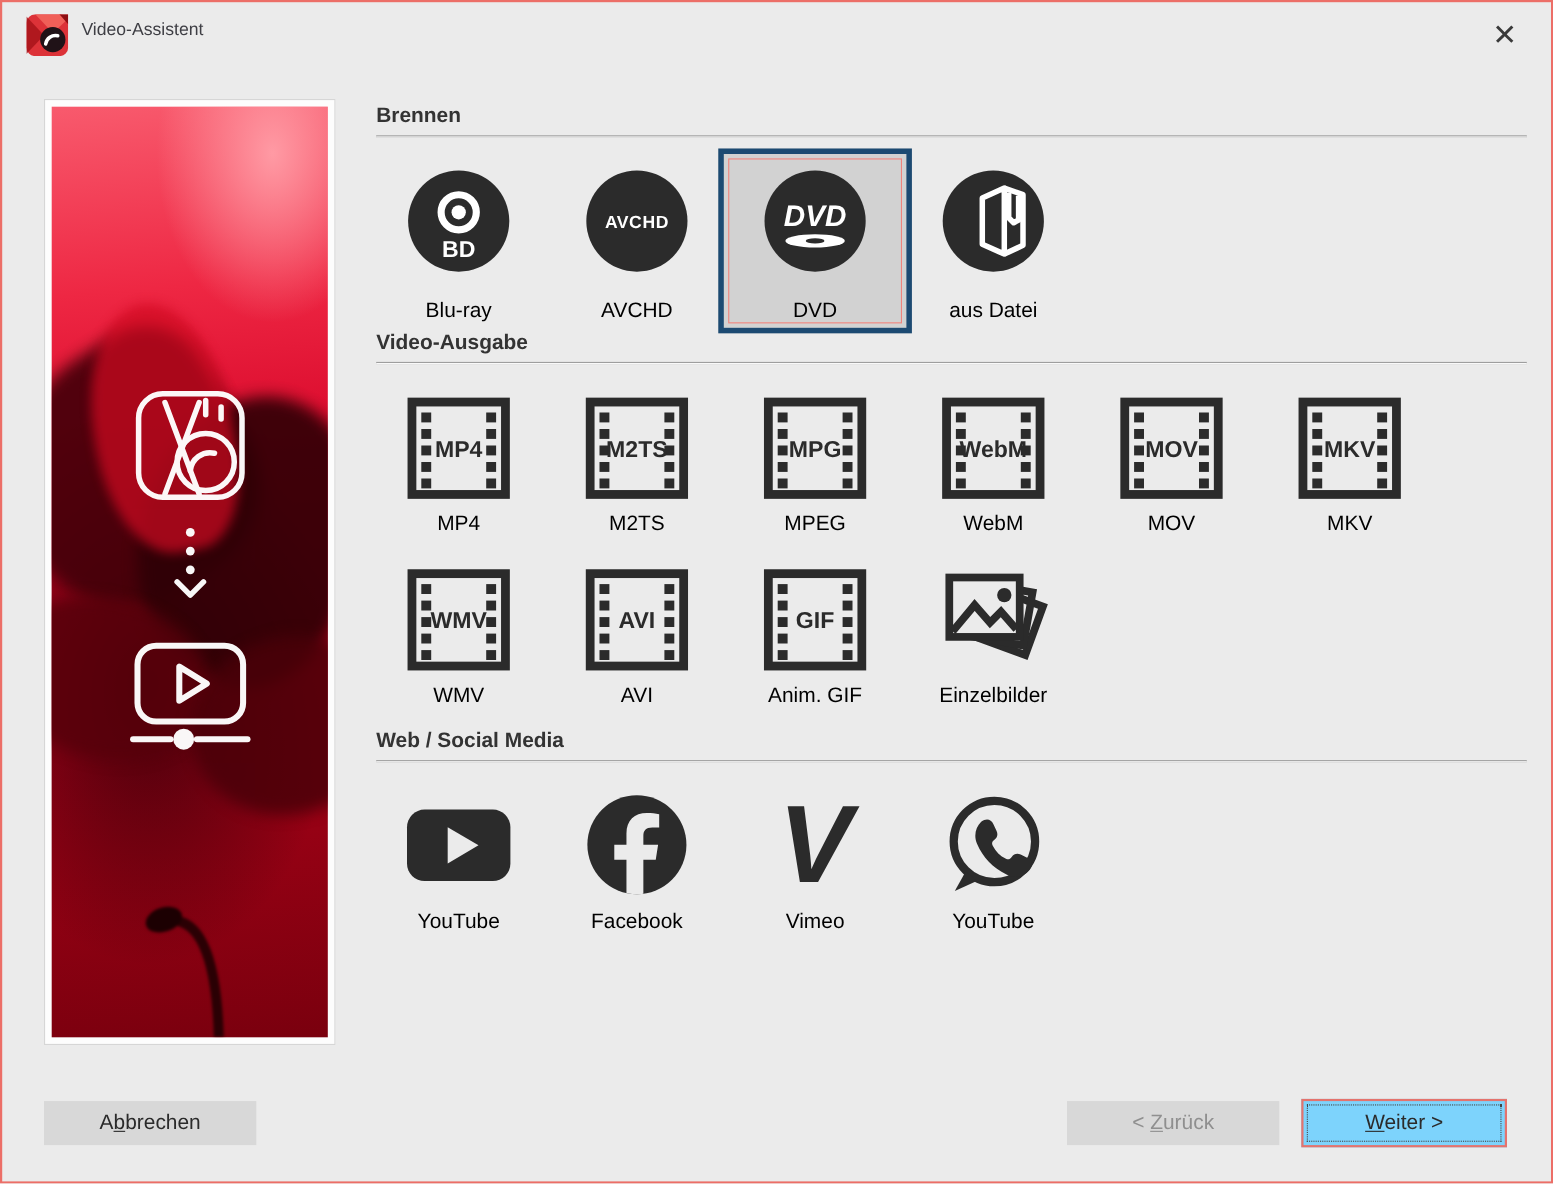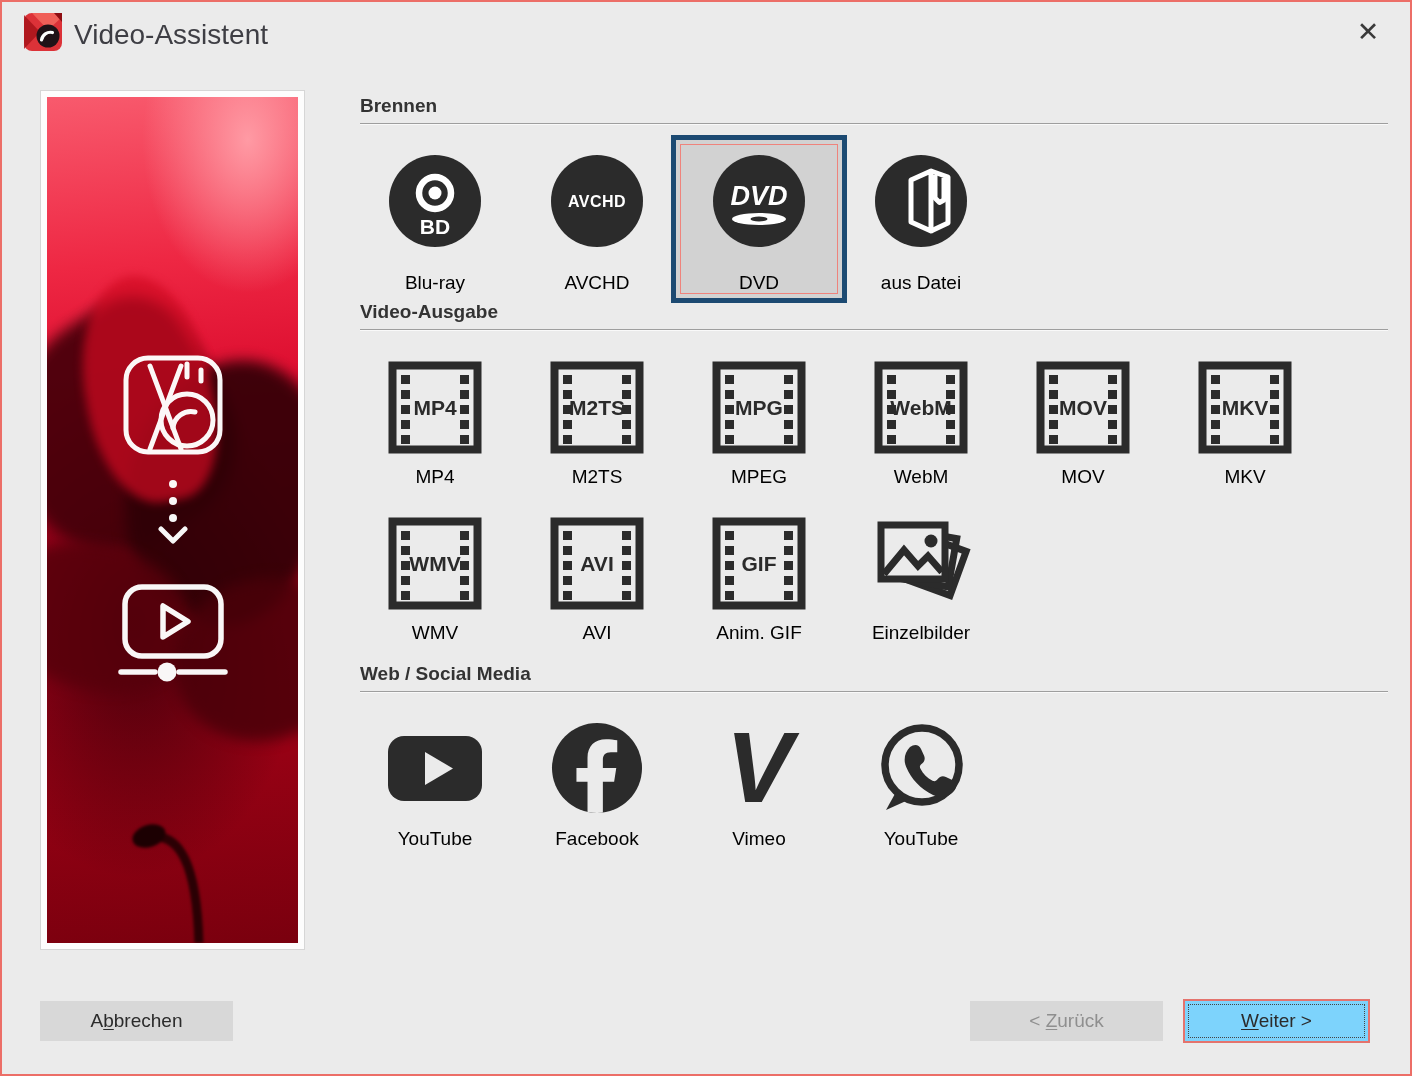--- a/index.html
+++ b/index.html
@@ -2,42 +2,42 @@
 <html><head>
 <meta charset="utf-8">
 <style>
   html,body{margin:0;padding:0;}
   body{width:1412px;height:1076px;position:relative;font-family:"Liberation Sans",sans-serif;background:#fff;}
   .win{position:absolute;inset:0;box-sizing:border-box;background:#ebebeb;border:2px solid #ec6e67;overflow:hidden;}
 
   
   .titlebar{position:absolute;left:0;top:0;right:0;height:62px;}
   .appicon{position:absolute;left:22px;top:11px;width:38px;height:38px;}
-  .title{position:absolute;left:72px;top:17px;font-size:28px;color:#3e3e44;}
+  .title{position:absolute;left:72px;top:17px;font-size:16px;color:#3e3e44;}
   .closebtn{position:absolute;right:24px;top:12px;width:36px;height:36px;display:flex;align-items:center;justify-content:center;
             font-size:27px;color:#3a3a3a;cursor:pointer;font-weight:300;}
 
   
   .preview{position:absolute;left:38px;top:88px;width:265px;height:860px;background:#fdfdfd;border:1px solid #d6d6d6;box-sizing:border-box;padding:6px;}
   .photo{position:relative;width:100%;height:100%;overflow:hidden;
     background:
       radial-gradient(ellipse 60% 26% at 80% 5%, #ff9aa4 0%, rgba(255,130,145,0) 70%),
       radial-gradient(ellipse 95% 42% at 35% 62%, rgba(52,0,8,.88) 0%, rgba(52,0,8,0) 72%),
       linear-gradient(175deg,#f85a6d 0%,#ee2743 20%,#d60428 40%,#ae001b 60%,#960114 78%,#7a000e 100%);}
   .petal{position:absolute;filter:blur(7px);}
   .p1{top:26%;left:-16%;width:88%;height:27%;background:#45000a;border-radius:70% 30% 50% 50%;transform:rotate(-32deg);opacity:.92;}
   .p2{top:31%;left:32%;width:80%;height:31%;background:#2e0006;border-radius:50% 60% 40% 60%;transform:rotate(24deg);opacity:.9;}
   .p3{top:21%;left:15%;width:50%;height:27%;background:#d10a22;border-radius:60% 60% 45% 55%;transform:rotate(-10deg);opacity:.7;filter:blur(5px);}
   .p4{top:53%;left:-20%;width:78%;height:17%;background:#57000b;border-radius:50%;transform:rotate(14deg);opacity:.85;}
   .p5{top:57%;right:-22%;width:72%;height:19%;background:#4a0009;border-radius:50%;transform:rotate(-18deg);opacity:.85;}
   .stem{position:absolute;left:0;bottom:0;filter:blur(1.5px);}
   .ovl{position:absolute;left:50%;transform:translateX(-50%);opacity:.97;}
 
   
-  .content{position:absolute;left:340px;top:0;right:22px;bottom:0;margin-left:18px;}
+  .content{position:absolute;left:340px;top:0;right:22px;bottom:0;}
   .sec-title{position:absolute;left:0;font-size:19px;font-weight:bold;color:#333;}
   .rule{position:absolute;left:0;right:0;height:1px;background:#9e9e9e;border-bottom:1px solid #f9f9f9;}
   .row{position:absolute;left:-6px;display:flex;}
   .tile{position:relative;width:162px;display:flex;flex-direction:column;align-items:center;cursor:pointer;}
   .tile>*{position:relative;z-index:1;}
   .lbl{margin-top:12px;font-size:19px;color:#000000;white-space:nowrap;}
   .brow .tile{height:168px;padding-top:19px;box-sizing:border-box;gap:11px;}
   .brow .lbl{margin-top:13px;}
   .tile.selected::before{content:"";position:absolute;left:-7px;right:-7px;top:0;bottom:0;z-index:0;
       background:#d2d2d2;border:5px solid #1c4a72;box-sizing:border-box;}

